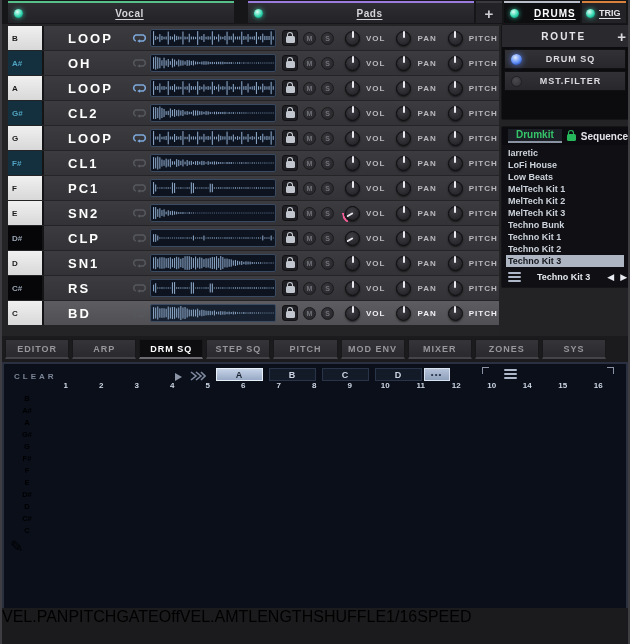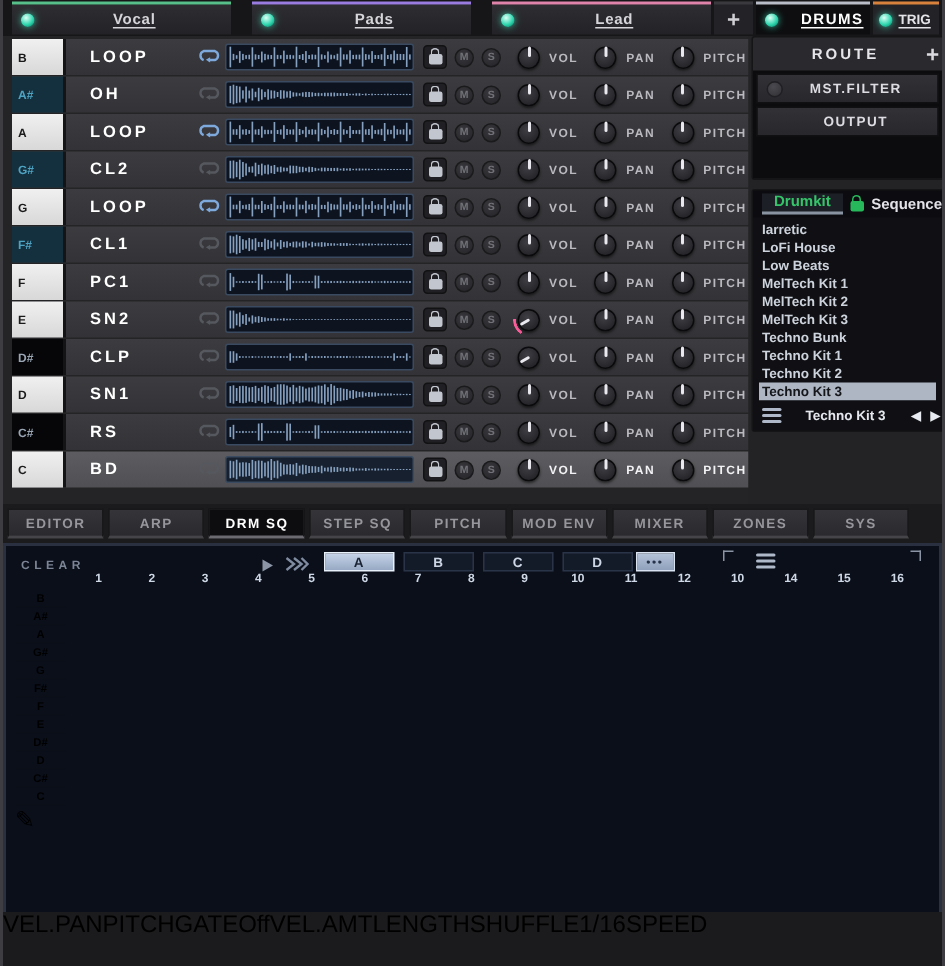--- a/index.html
+++ b/index.html
@@ -19,21 +19,21 @@
 
   
   .main-top{height:312px;display:flex;background:#242426}
   .drum-panel{width:497px;padding:2px 0 0 6px;background:#242426}
   .drum-row{height:24px;margin-bottom:1px;background:linear-gradient(#3c3c40,#333337);display:flex;align-items:center;gap:0;padding-right:4px}
   .drum-row.selected{background:linear-gradient(#5d5d61,#505054)}
   .key{width:36px;height:24px;flex:none;display:flex;align-items:center;padding-left:4px;font-size:8px;font-weight:bold;border-right:2px solid #141416}
   .key.white{background:linear-gradient(#f0f0f0,#d8d8d8);color:#1a1a1a}
   .key.black{background:#060608;color:#9aa6b4}
   .key.teal{background:#14303e;color:#4fa3c2}
-  .sample-name{width:84px;flex:none;padding-left:16px;color:#fff;font-size:11px;font-weight:bold;letter-spacing:2px}
+  .sample-name{width:84px;flex:none;padding-left:24px;color:#fff;font-size:13px;font-weight:bold;letter-spacing:2px}
   .loop-ic{width:22px;flex:none;text-align:center}
   .wavebox{width:126px;height:18px;flex:none;background:#0d1420;border:1px solid #3a4a60;border-radius:2px;overflow:hidden}
   .drum-row.selected .wavebox{background:#16202e}
   .lockbox{width:16px;height:16px;flex:none;margin-left:6px;background:#202024;border:1px solid #121214;border-radius:3px;display:flex;align-items:center;justify-content:center}
   .lock{width:9px;height:7px;background:#c2c6ce;border-radius:1.5px;position:relative;margin-top:3px}
   .lock::before{content:'';position:absolute;top:-4px;left:1.5px;width:4px;height:4px;border:1.5px solid #c2c6ce;border-bottom:none;border-radius:3px 3px 0 0}
   .ms-btn{width:13px;height:13px;flex:none;margin-left:5px;border-radius:50%;background:radial-gradient(circle at 40% 35%,#38383c,#242428);border:1px solid #1a1a1c;color:#717179;font-size:7px;font-weight:bold;display:flex;align-items:center;justify-content:center}
   .knobwrap{position:relative;width:19px;height:19px;flex:none;margin-left:9px;display:flex;align-items:center;justify-content:center}
   .knob{position:relative;width:15px;height:15px;border-radius:50%;background:radial-gradient(circle at 42% 35%,#3e3e44,#1c1c20);border:1px solid #0a0a0c;box-shadow:0 1px 2px rgba(0,0,0,.6)}
   .knob .ptr{position:absolute;left:50%;top:50%;width:2px;height:7px;background:#e9e9ef;transform-origin:50% 100%;transform:translate(-50%,-100%) rotate(var(--a,0deg));border-radius:1px}
@@ -126,24 +126,20 @@
 
   <div class="top-tabs">
     <div id="partTabs" style="display:flex;flex:1;gap:14px">
         <div class="part-tab" style="border-top-color: rgb(87, 192, 138);">
           <span class="led"></span>
           <span class="lbl">Vocal</span>
         </div>
         <div class="part-tab" style="border-top-color: rgb(154, 124, 224); justify-content: space-between;">
           <span class="led"></span>
           <span class="lbl">Pads</span>
-        </div>
-        <div class="part-tab" style="border-top-color: rgb(224, 131, 170);">
-          <span class="led"></span>
-          <span class="lbl">Lead</span>
         </div>
       </div>
     <div class="tab-plus">+</div>
     <div class="drums-tab">
       <span class="led"></span>
       <span class="lbl">DRUMS</span>
     </div>
     <div class="trig-tab">
       <span class="led"></span>
       <span class="lbl">TRIG</span>
@@ -1248,27 +1244,27 @@
       </div>
 
     <div class="right-panel">
       <div class="route-box">
         <div class="route-header">
           <span class="t">ROUTE</span>
           <span class="p">+</span>
         </div>
         <div class="route-list" id="routeItems">
           <div class="route-scroll"></div>
+        <div class="route-item">
+              <span class="rled on"></span>
+              <span class="rl">DRUM SQ</span>
+            </div>
             <div class="route-item">
               <span class="rled off"></span>
               <span class="rl">MST.FILTER</span>
-            </div>
-            <div class="route-item">
-              <span class="rled none"></span>
-              <span class="rl">OUTPUT</span>
             </div>
           </div>
       </div>
 
       <div class="browser-box">
         <div class="browser-tabs">
           <span class="bt-drumkit">Drumkit</span>
           <span class="glock"></span>
           <span class="bt-sequence">Sequence</span>
         </div>

